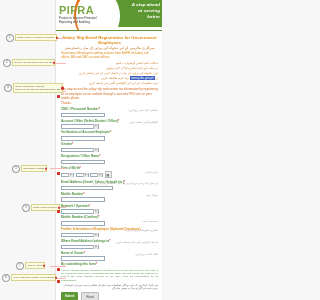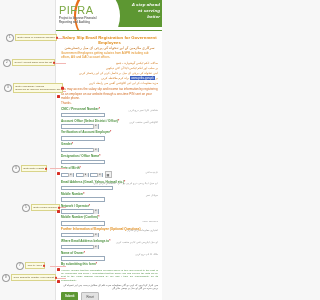--- a/index.html
+++ b/index.html
@@ -38,21 +38,21 @@
   .hdr-tag{
     position:absolute;right:3px;top:2px;width:50px;
     color:#ffffff;font-style:italic;font-weight:bold;
     font-size:4.4px;line-height:6px;text-align:right;
     letter-spacing:.1px;
   }
   .logo{
     position:absolute;left:3px;top:5px;width:46px;
   }
   .logo-word{
-    font-size:11px;font-weight:normal;letter-spacing:.4px;
+    font-size:11px;font-weight:bold;letter-spacing:.4px;
     color:#7ba842;line-height:11px;
   }
   .logo-sub{
     font-size:2.8px;line-height:3.4px;color:#6b6b6b;font-weight:bold;
     margin-top:1px;
   }
   .hdr-rule{height:1px;background:#5d9732;}
 
   
   .body{padding:3px 5px 4px 5px;}

